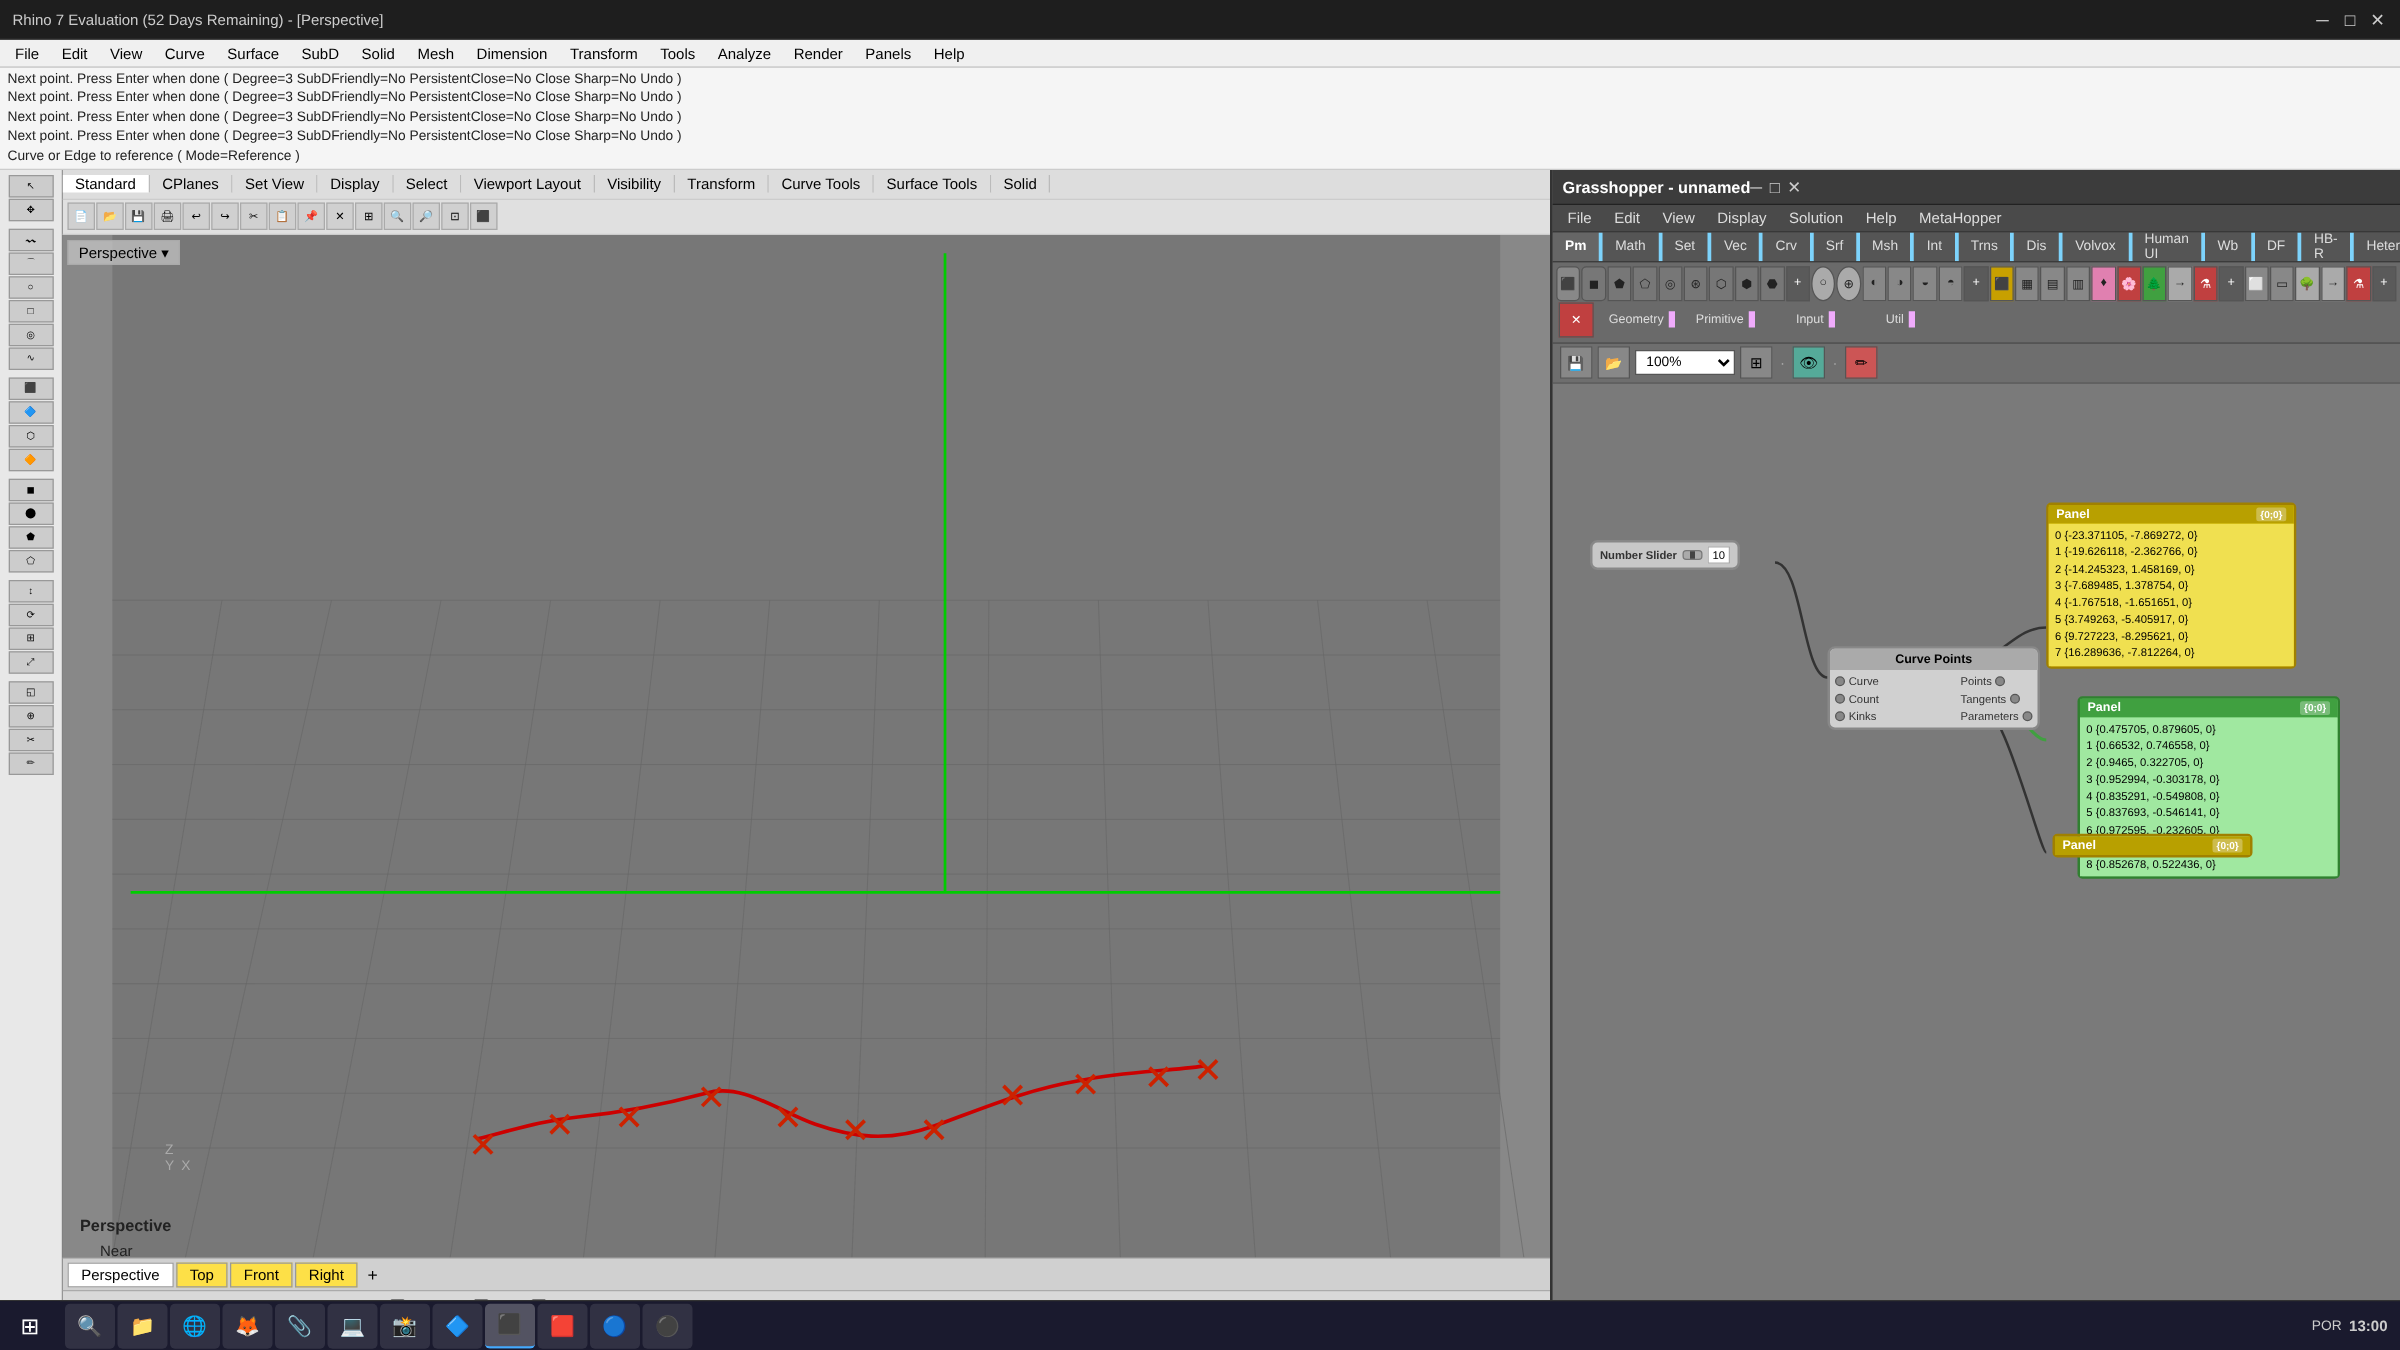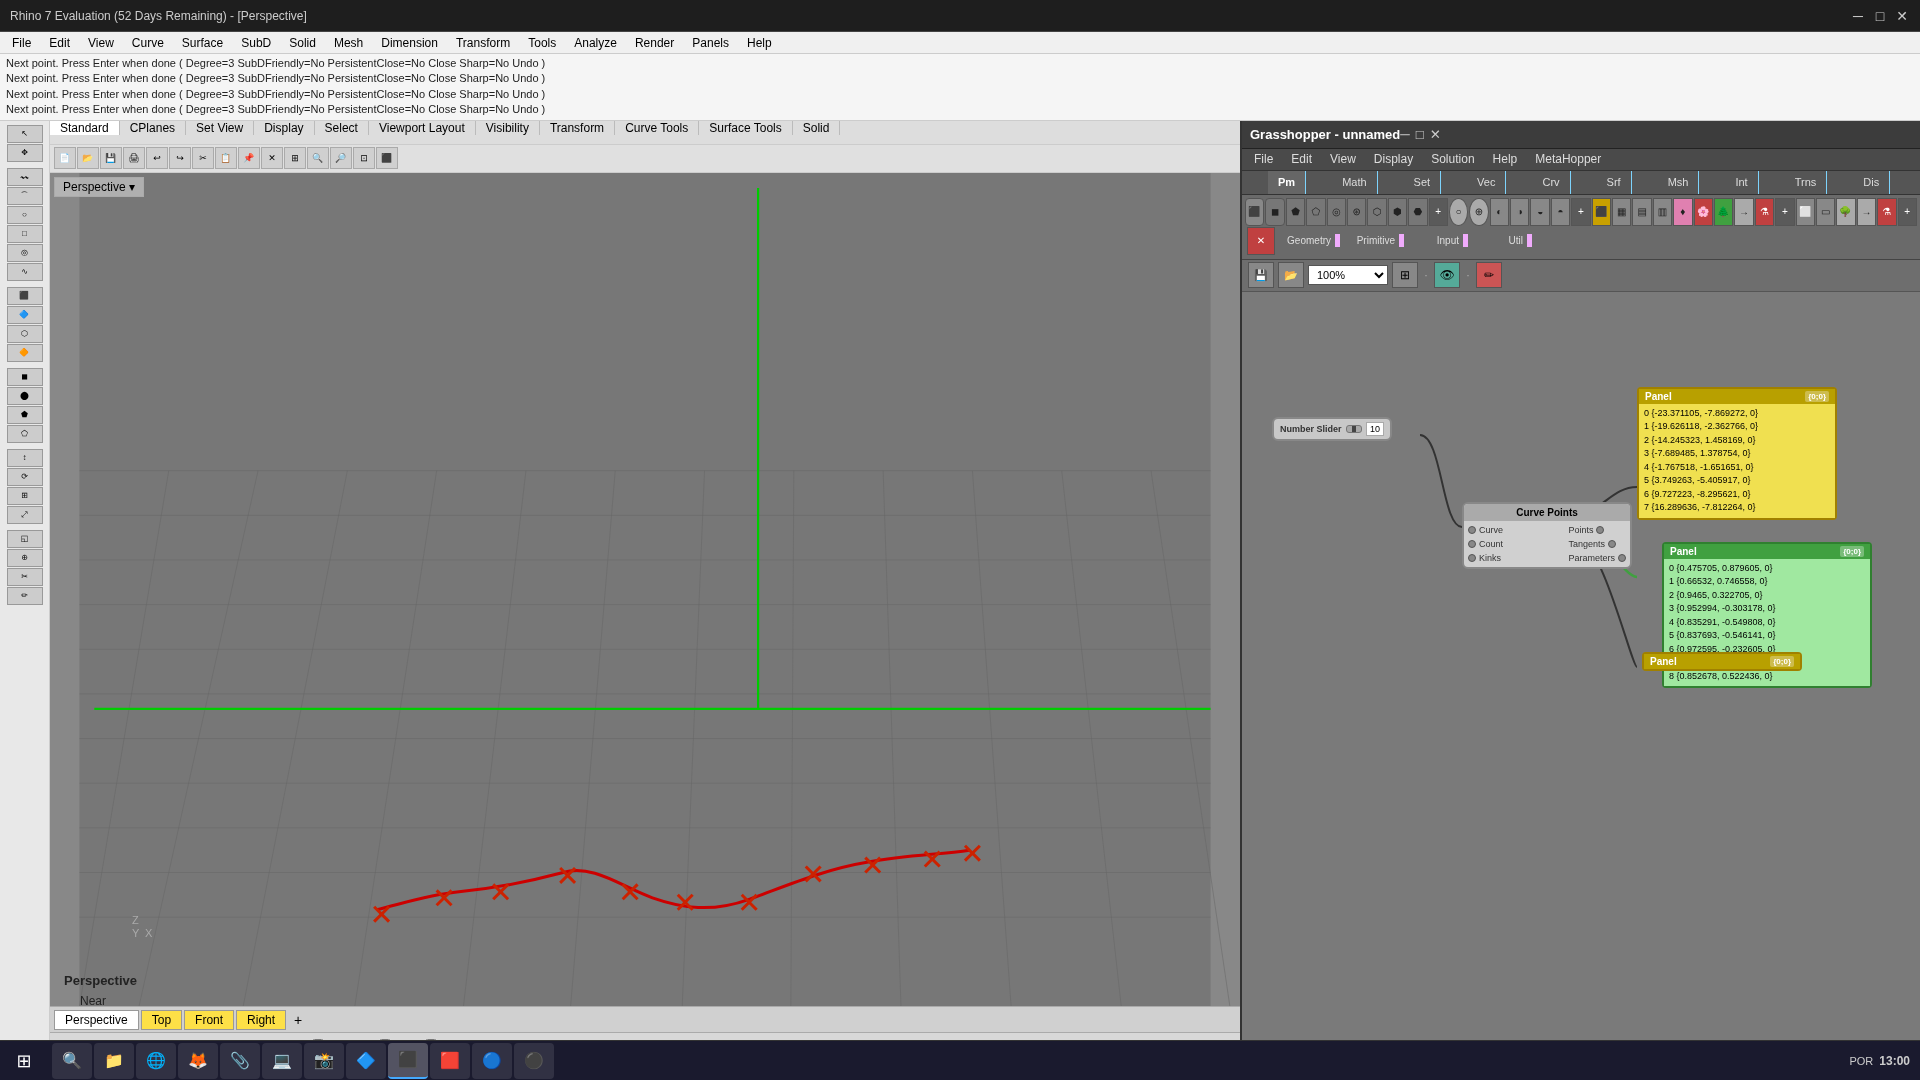--- a/index.html
+++ b/index.html
@@ -120,21 +120,21 @@
       cursor: pointer;
       display: flex; align-items: center; justify-content: center;
     }
 
     
     #tab-toolbar {
       height: 24px;
       background: #ddd;
       border-bottom: 1px solid #ccc;
       display: flex;
-      align-items: flex-start;
+      align-items: center;
       overflow: hidden;
     }
     .tab-btn {
       padding: 0 10px;
       font-size: 12px;
       cursor: pointer;
       border-right: 1px solid #bbb;
       display: flex; align-items: center;
       background: #ddd;
     }
@@ -256,22 +256,21 @@
       align-items: stretch;
       border-bottom: 1px solid #333;
       overflow: hidden;
     }
     .gh-tab {
       padding: 0 10px;
       font-size: 11px;
       color: #ddd;
       cursor: pointer;
       display: flex; align-items: center;
-      border-right: 1px solid #7dd3fc;
-      margin-left: 26px;
+      border-right: 3px solid #7dd3fc;
     }
     .gh-tab.active { background: #666; color: #fff; font-weight: bold; }
 
     
     #gh-icon-toolbar {
       background: #6a6a6a;
       border-bottom: 1px solid #444;
       padding: 3px;
     }
     #gh-icon-row1, #gh-icon-row2 {
@@ -588,20 +587,21 @@
   <span class="menu-item">Help</span>
 </div>
 
 <div id="main-layout">
 
   <div id="command-area">
     <div>Next point. Press Enter when done ( Degree=3  SubDFriendly=No  PersistentClose=No  Close  Sharp=No  Undo )</div>
     <div>Next point. Press Enter when done ( Degree=3  SubDFriendly=No  PersistentClose=No  Close  Sharp=No  Undo )</div>
     <div>Next point. Press Enter when done ( Degree=3  SubDFriendly=No  PersistentClose=No  Close  Sharp=No  Undo )</div>
     <div>Next point. Press Enter when done ( Degree=3  SubDFriendly=No  PersistentClose=No  Close  Sharp=No  Undo )</div>
+    <div>Curve or Edge to reference ( Mode=Reference )</div>
   </div>
 
   <div id="content-area">
 
     <div id="left-sidebar">
       <div class="tool-group">
         <div class="tool-group-item">↖</div>
         <div class="tool-group-item">✥</div>
       </div>
       <div class="tool-group">

